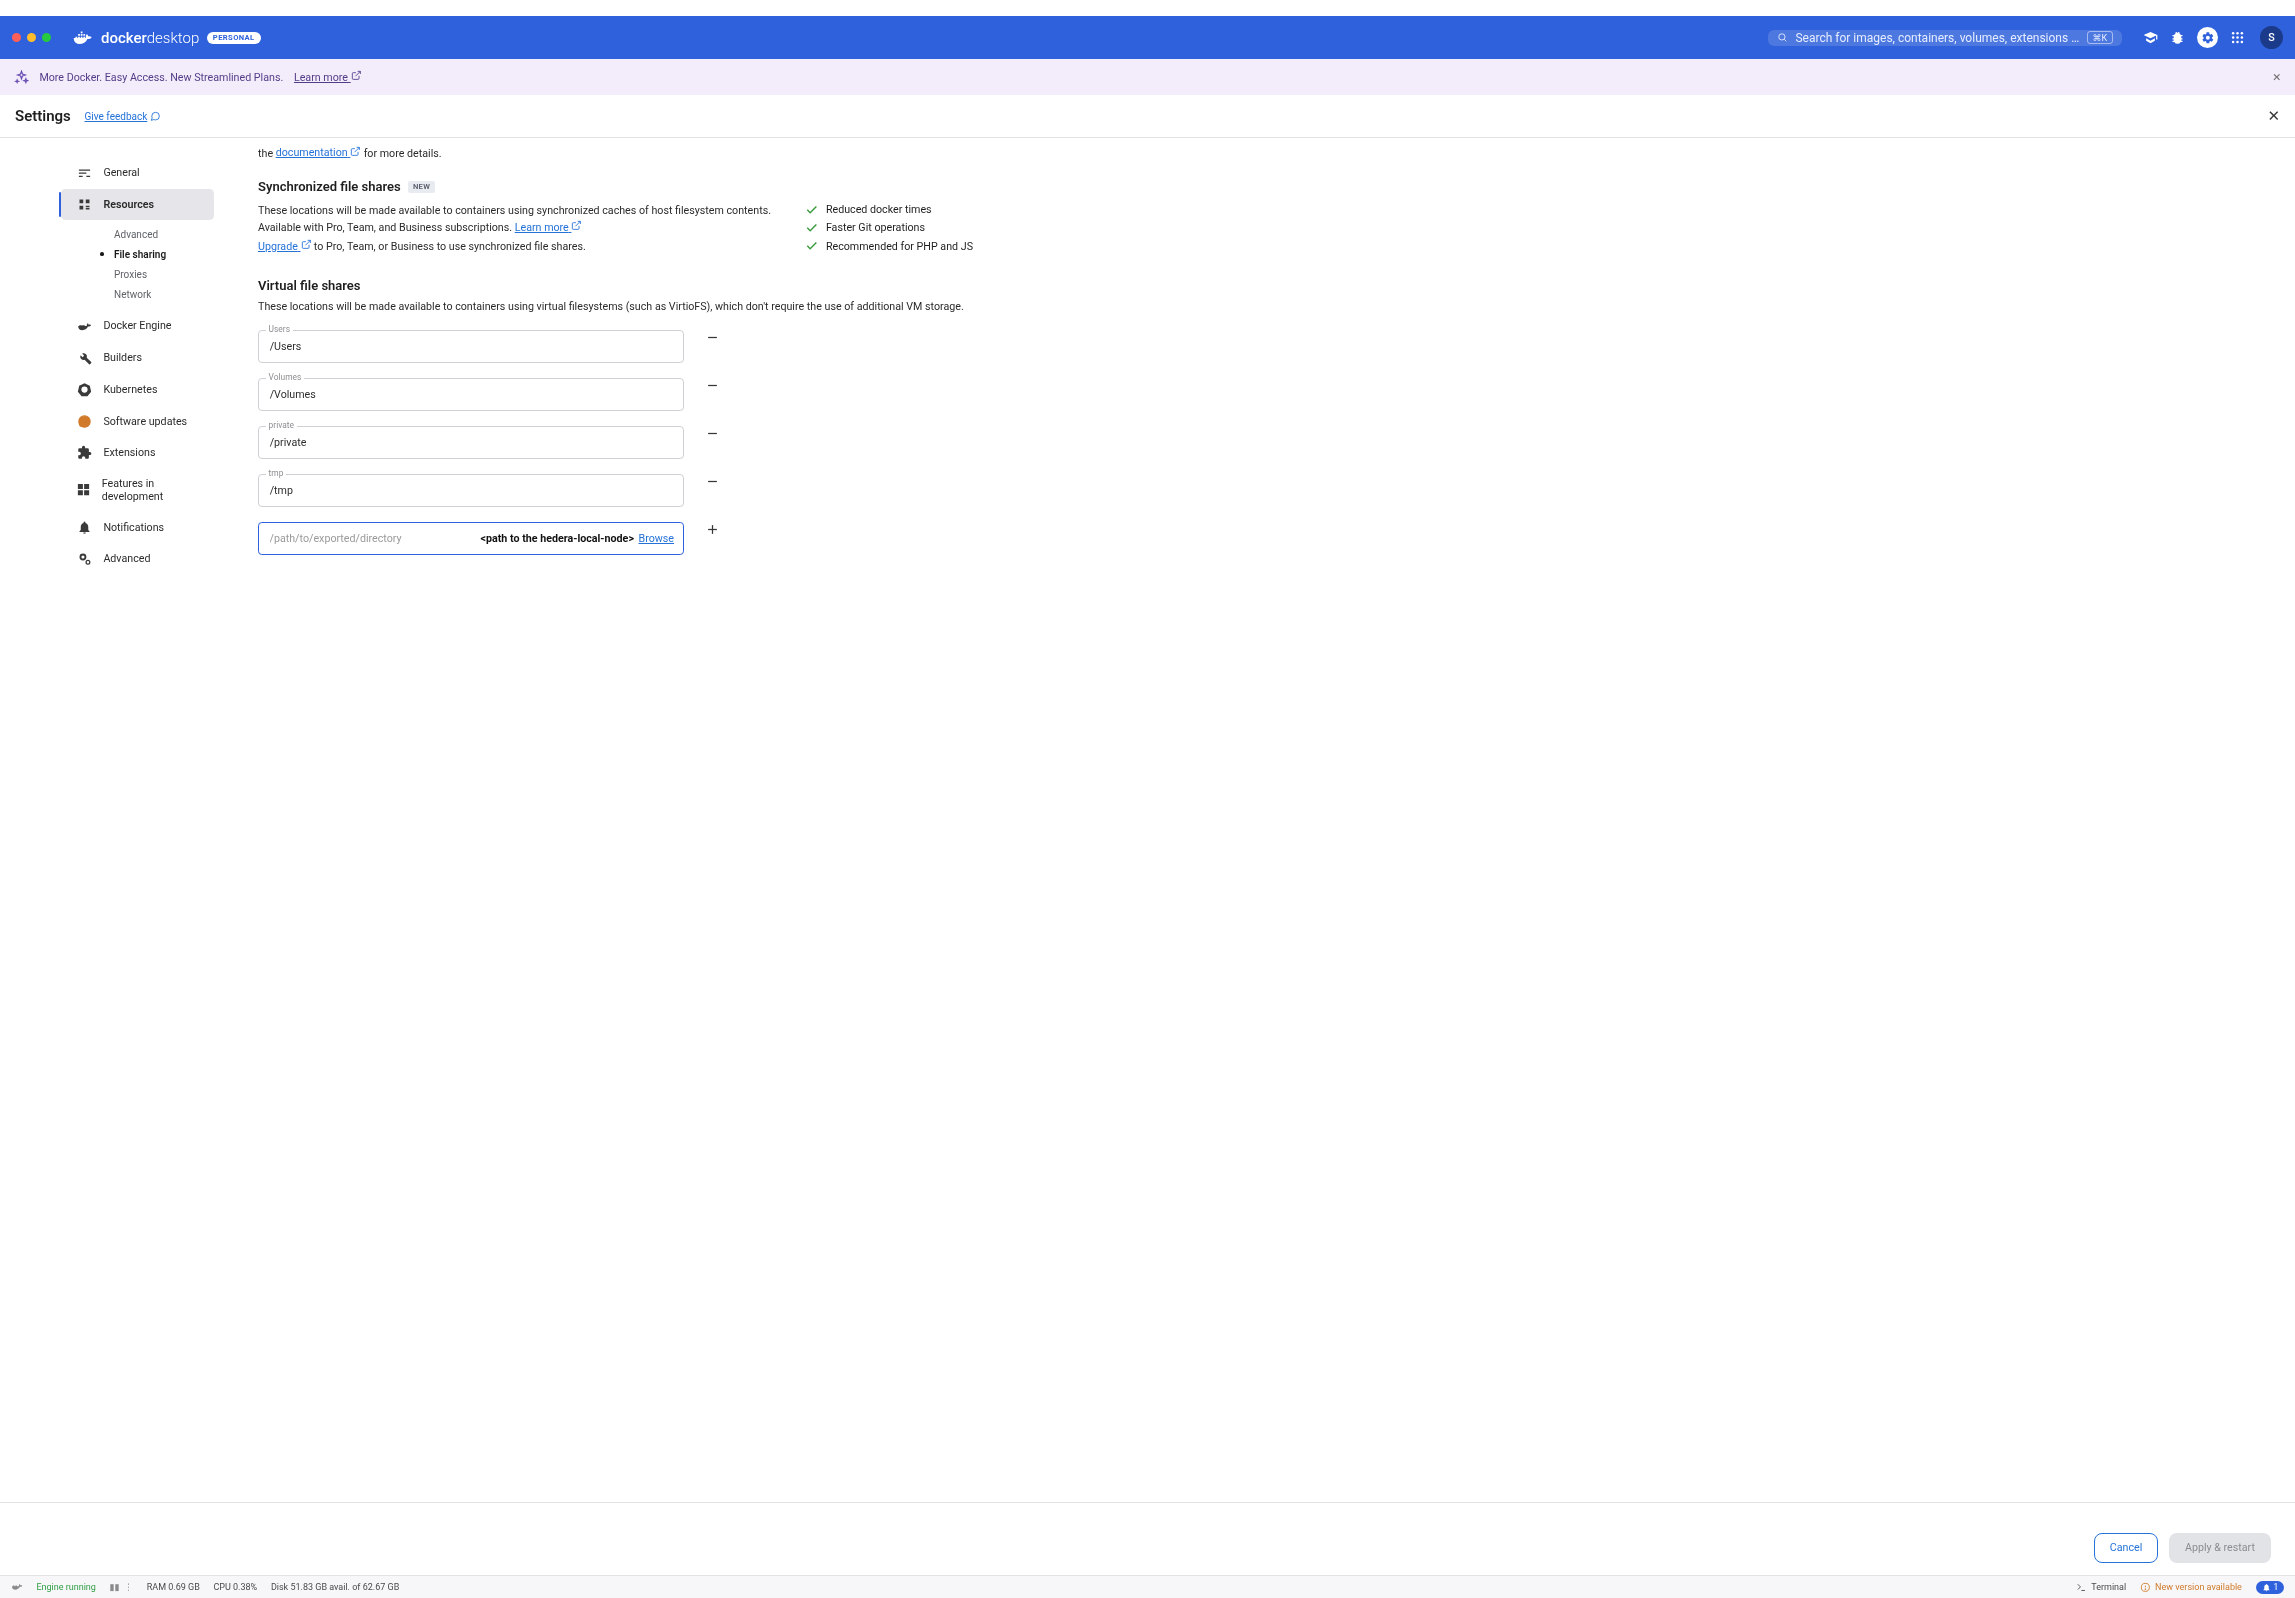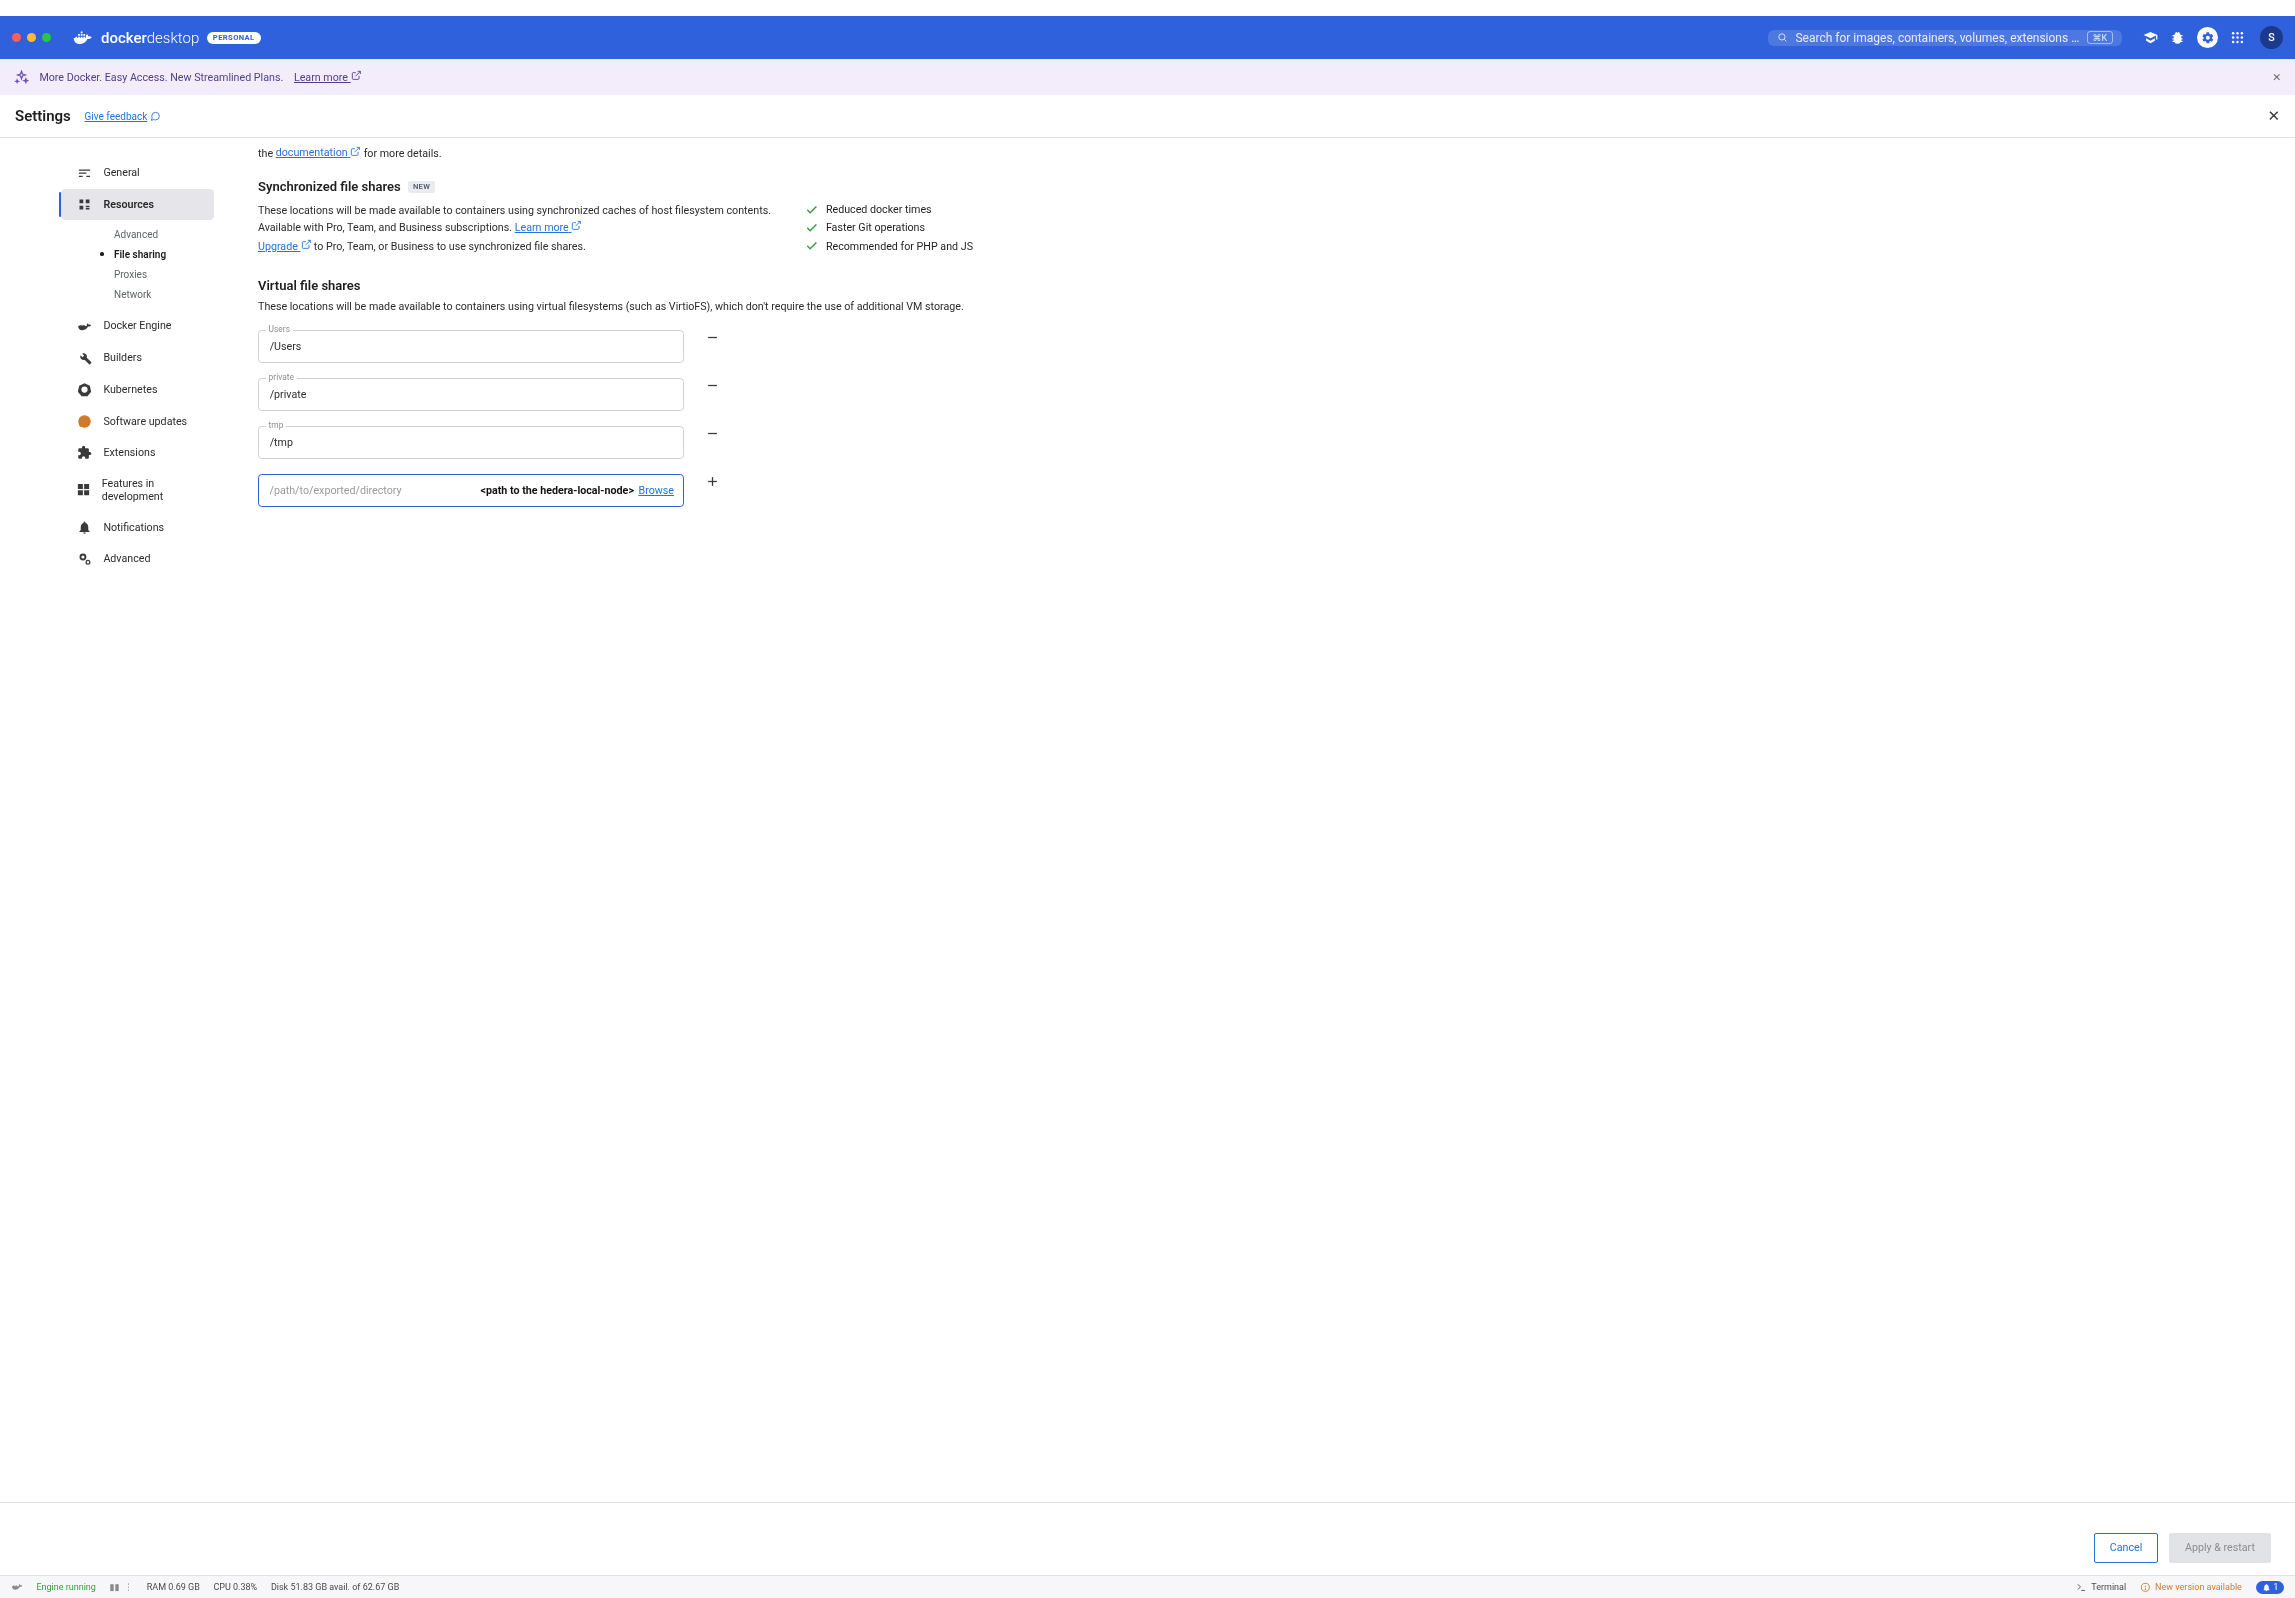--- a/index.html
+++ b/index.html
@@ -91,21 +91,21 @@
   .share-row .plus svg{width:15px;height:15px;stroke:#363636;stroke-width:2;}
 
   .add-row .box{border:1.5px solid var(--docker-blue);display:flex;align-items:center;gap:4.6px;padding:7.6px 9px;}
   .add-row .box input{border:none;outline:none;font-size:10.7px;color:#888;flex:1;padding:1.5px;}
   .add-row .box input::placeholder{color:#9a9a9a;}
   .add-row .hint{font-weight:700;color:#111;font-size:10.7px;white-space:nowrap;}
   .add-row .browse{color:var(--link);font-size:10.7px;margin-left:auto;}
 
   
   .actions{border-top:0.8px solid var(--border);padding:12px 24px;display:flex;justify-content:flex-end;gap:10.7px;}
-  .btn{border-radius:2px;padding:7.6px 15px;font-size:10.7px;border:0.8px solid transparent;margin-top:18px;}
+  .btn{border-radius:8px;padding:7.6px 15px;font-size:10.7px;border:0.8px solid transparent;margin-top:18px;}
   .btn.outline{border-color:var(--link);color:var(--link);background:#fff;}
   .btn.disabled{background:#e2e3e6;color:#8c8d92;}
 
   
   .statusbar{background:var(--footer-bg);border-top:0.8px solid var(--border);height:23px;display:flex;align-items:center;padding:0 10.7px;font-size:9px;color:#4a4a4a;gap:13.7px;}
   .statusbar .engine{color:#2f9e44;}
   .statusbar .whale{color:#8a8a8a;}
   .statusbar .sep{display:flex;gap:4.6px;align-items:center;color:#8a8a8a;}
   .statusbar .spacer{flex:1;}
   .statusbar .term{display:flex;align-items:flex-end;gap:4.6px;}
@@ -360,20 +360,29 @@
         <div class="share-field">
             <label data-interactable="false">Users</label>
             <div class="box" data-interactable="true">/Users</div>
           </div>
         <span class="minus" data-interactable="true"><svg viewBox="0 0 24 24" fill="none">
               <line x1="5" y1="12" x2="19" y2="12"></line>
             </svg></span>
       </div>
       <div class="share-row" data-interactable="false">
         <div class="share-field">
+            <label data-interactable="false">Volumes</label>
+            <div class="box" data-interactable="true">/Volumes</div>
+          </div>
+        <span class="minus" data-interactable="true"><svg viewBox="0 0 24 24" fill="none">
+              <line x1="5" y1="12" x2="19" y2="12"></line>
+            </svg></span>
+      </div>
+      <div class="share-row" data-interactable="false">
+        <div class="share-field">
             <label data-interactable="false">private</label>
             <div class="box" data-interactable="true">/private</div>
           </div>
         <span class="minus" data-interactable="true"><svg viewBox="0 0 24 24" fill="none">
               <line x1="5" y1="12" x2="19" y2="12"></line>
             </svg></span>
       </div>
       <div class="share-row" data-interactable="false">
         <div class="share-field">
             <label data-interactable="false">tmp</label>

